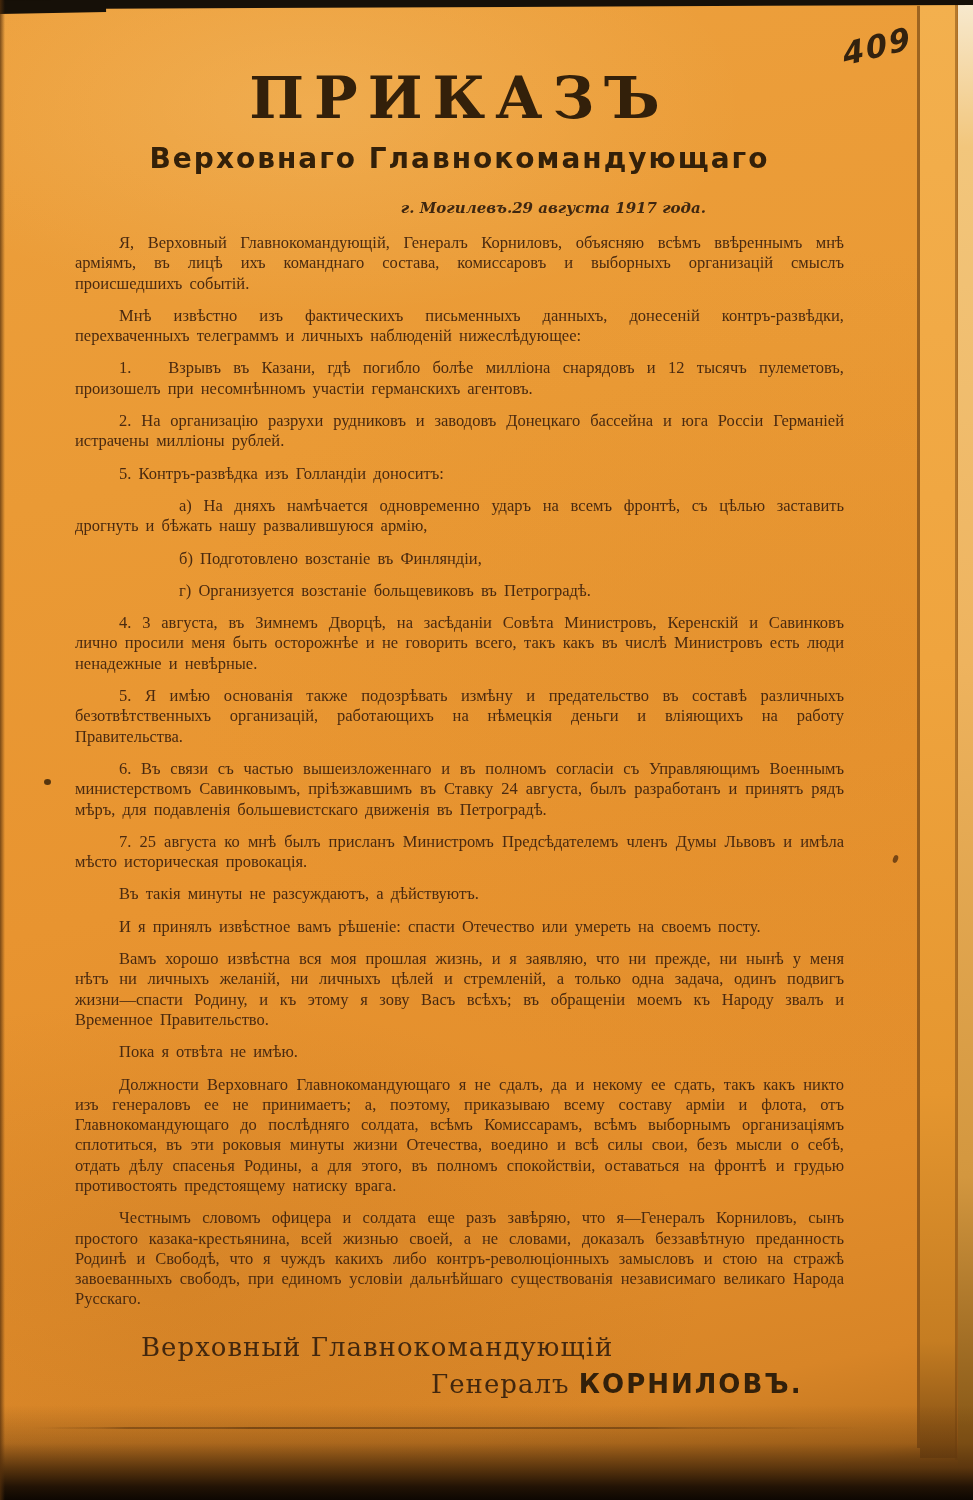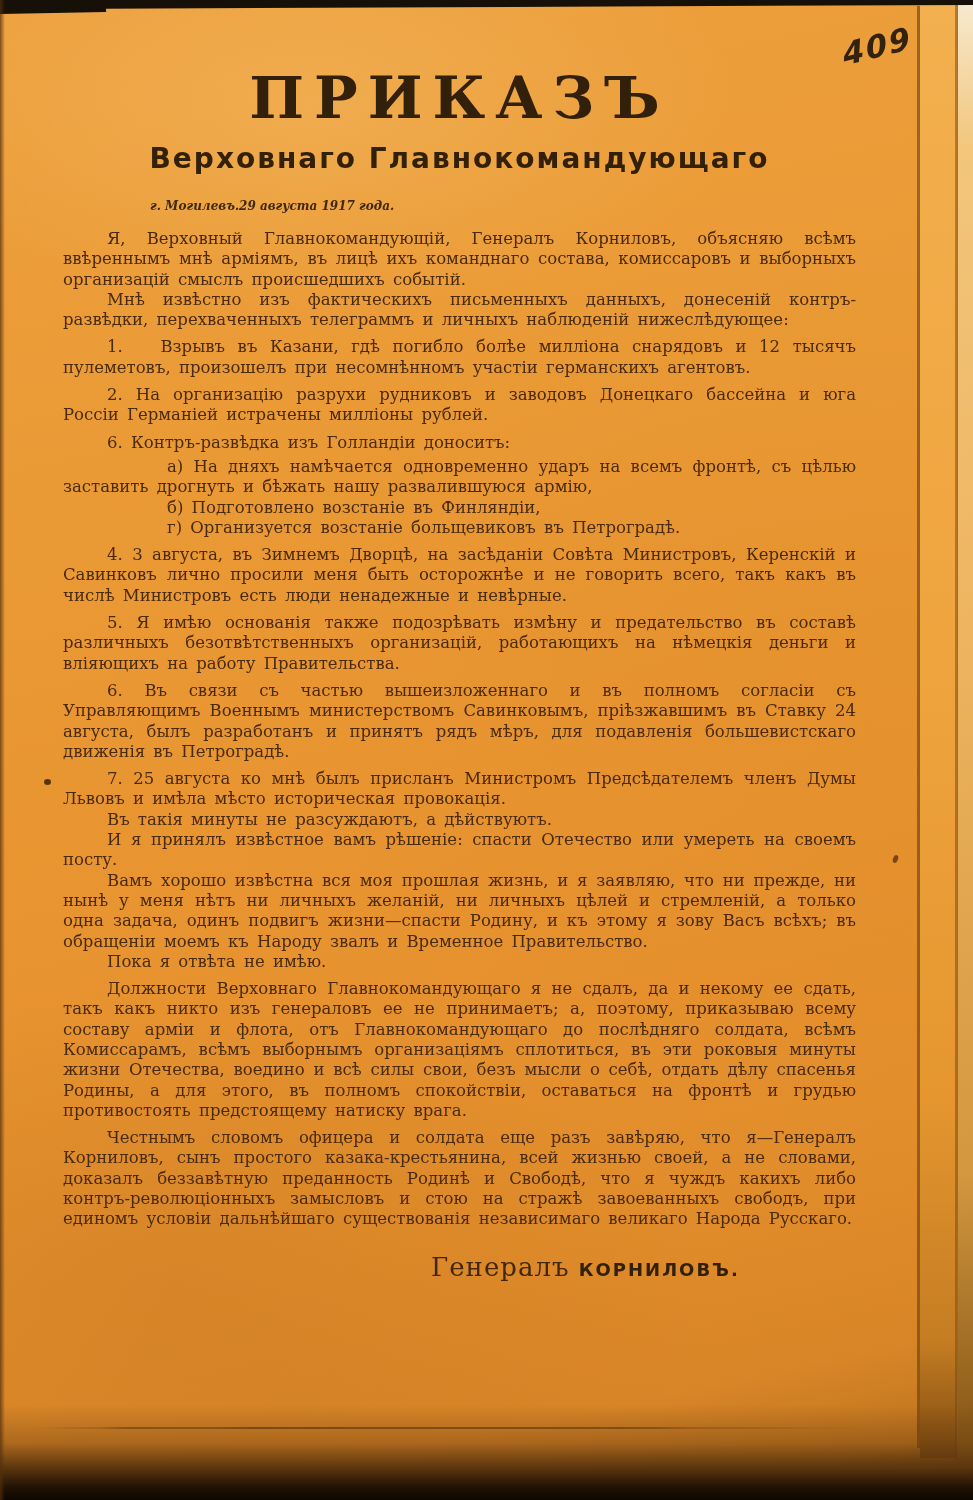--- a/index.html
+++ b/index.html
@@ -46,39 +46,39 @@
   }
   .title{
     text-align:center;font-weight:700;font-size:58px;letter-spacing:10px;
     color:#33200a;margin:0;
   }
   .subtitle{
     text-align:center;font-family:"DejaVu Sans", sans-serif;font-weight:700;
     font-size:28px;letter-spacing:2px;color:#332009;margin:10px 0 12px 0;
   }
   .dateline{
-    display:flex;justify-content:flex-start;align-items:baseline;
+    display:flex;justify-content:flex-end;align-items:baseline;
     padding:12px 150px 0 87px;
-    font-style:italic;font-weight:700;font-size:12px;color:#3f2710;
+    font-style:italic;font-weight:700;font-size:15px;color:#3f2710;
   }
   .order-no{
     text-align:center;font-size:30px;color:#3b2309;letter-spacing:1px;margin:12px 0 0 0;
   }
   .body-text{
     margin-top:16px;font-size:16.5px;line-height:20.3px;text-align:justify;
     word-spacing:3px;color:#4a2a10;
   }
-  .para{margin:0;text-indent:44px;}
+  .para{margin:12px;text-indent:44px;font-family:Liberation Serif, serif;}
   .para.sub{text-indent:104px;}
   .para.gap{margin-top:7px;}
   .para.gap-sm{margin-top:4px;}
   .signature{margin-top:22px;}
   .sig-line1{font-size:26px;letter-spacing:1px;padding-left:78px;color:#42270e;}
   .sig-line2{font-size:26px;letter-spacing:1px;padding-left:368px;margin-top:7px;color:#42270e;}
-  .sig-name{font-family:"DejaVu Sans", sans-serif;font-weight:700;font-size:18px;letter-spacing:2px;color:#33200a;}
+  .sig-name{font-family:"DejaVu Sans", sans-serif;font-weight:700;font-size:26px;letter-spacing:2px;color:#33200a;}
 </style>
 </head>
 <body>
 
 <div class="page">
   <div class="texture"></div>
 
   <div class="content">
     <h1 class="title">ПРИКАЗЪ</h1>
     <h2 class="subtitle">Верховнаго Главнокомандующаго</h2>
@@ -87,37 +87,38 @@
       <span>г. Могилевъ.</span>
       <span>29 августа 1917 года.</span>
     </div>
 
 
     <div class="body-text">
       <p class="para">Я, Верховный Главнокомандующій, Генералъ Корниловъ, объясняю всѣмъ ввѣреннымъ мнѣ арміямъ, въ лицѣ ихъ команднаго состава, комиссаровъ и выборныхъ организацій смыслъ происшедшихъ событій.</p>
       <p class="para">Мнѣ извѣстно изъ фактическихъ письменныхъ данныхъ, донесеній контръ-развѣдки, перехваченныхъ телеграммъ и личныхъ наблюденій нижеслѣдующее:</p>
       <p class="para gap">1.&nbsp;&nbsp;&nbsp;Взрывъ въ Казани, гдѣ погибло болѣе милліона снарядовъ и 12 тысячъ пулеметовъ, произошелъ при несомнѣнномъ участіи германскихъ агентовъ.</p>
       <p class="para gap">2. На организацію разрухи рудниковъ и заводовъ Донецкаго бассейна и юга Россіи Германіей истрачены милліоны рублей.</p>
-      <p class="para gap">6. Контръ-развѣдка изъ Голландіи доноситъ:</p>
+      <p class="para gap">5. Контръ-развѣдка изъ Голландіи доноситъ:</p>
       <p class="para sub gap-sm">а) На дняхъ намѣчается одновременно ударъ на всемъ фронтѣ, съ цѣлью заставить дрогнуть и бѣжать нашу развалившуюся армію,</p>
       <p class="para sub">б) Подготовлено возстаніе въ Финляндіи,</p>
       <p class="para sub">г) Организуется возстаніе больщевиковъ въ Петроградѣ.</p>
       <p class="para gap">4. 3 августа, въ Зимнемъ Дворцѣ, на засѣданіи Совѣта Министровъ, Керенскій и Савинковъ лично просили меня быть осторожнѣе и не говорить всего, такъ какъ въ числѣ Министровъ есть люди ненадежные и невѣрные.</p>
       <p class="para gap">5. Я имѣю основанія также подозрѣвать измѣну и предательство въ составѣ различныхъ безотвѣтственныхъ организацій, работающихъ на нѣмецкія деньги и вліяющихъ на работу Правительства.</p>
       <p class="para gap">6. Въ связи съ частью вышеизложеннаго и въ полномъ согласіи съ Управляющимъ Военнымъ министерствомъ Савинковымъ, пріѣзжавшимъ въ Ставку 24 августа, былъ разработанъ и принятъ рядъ мѣръ, для подавленія большевистскаго движенія въ Петроградѣ.</p>
       <p class="para gap">7. 25 августа ко мнѣ былъ присланъ Министромъ Предсѣдателемъ членъ Думы Львовъ и имѣла мѣсто историческая провокація.</p>
       <p class="para">Въ такія минуты не разсуждаютъ, а дѣйствуютъ.</p>
       <p class="para">И я принялъ извѣстное вамъ рѣшеніе: спасти Отечество или умереть на своемъ посту.</p>
       <p class="para">Вамъ хорошо извѣстна вся моя прошлая жизнь, и я заявляю, что ни прежде, ни нынѣ у меня нѣтъ ни личныхъ желаній, ни личныхъ цѣлей и стремленій, а только одна задача, одинъ подвигъ жизни—спасти Родину, и къ этому я зову Васъ всѣхъ; въ обращеніи моемъ къ Народу звалъ и Временное Правительство.</p>
       <p class="para">Пока я отвѣта не имѣю.</p>
       <p class="para gap">Должности Верховнаго Главнокомандующаго я не сдалъ, да и некому ее сдать, такъ какъ никто изъ генераловъ ее не принимаетъ; а, поэтому, приказываю всему составу арміи и флота, отъ Главнокомандующаго до послѣдняго солдата, всѣмъ Комиссарамъ, всѣмъ выборнымъ организаціямъ сплотиться, въ эти роковыя минуты жизни Отечества, воедино и всѣ силы свои, безъ мысли о себѣ, отдать дѣлу спасенья Родины, а для этого, въ полномъ спокойствіи, оставаться на фронтѣ и грудью противостоять предстоящему натиску врага.</p>
       <p class="para gap">Честнымъ словомъ офицера и солдата еще разъ завѣряю, что я—Генералъ Корниловъ, сынъ простого казака-крестьянина, всей жизнью своей, а не словами, доказалъ беззавѣтную преданность Родинѣ и Свободѣ, что я чуждъ какихъ либо контръ-революціонныхъ замысловъ и стою на стражѣ завоеванныхъ свободъ, при единомъ условіи дальнѣйшаго существованія независимаго великаго Народа Русскаго.</p>
     </div>
 
     <div class="signature">
+      <div class="sig-line1">Верховный Главнокомандующій</div>
       <div class="sig-line2">
         <span>Генералъ</span>
         <span class="sig-name">КОРНИЛОВЪ.</span>
       </div>
     </div>
   </div>
 
   <div class="folio">409</div>
 
   <div class="margin-dot"></div>

